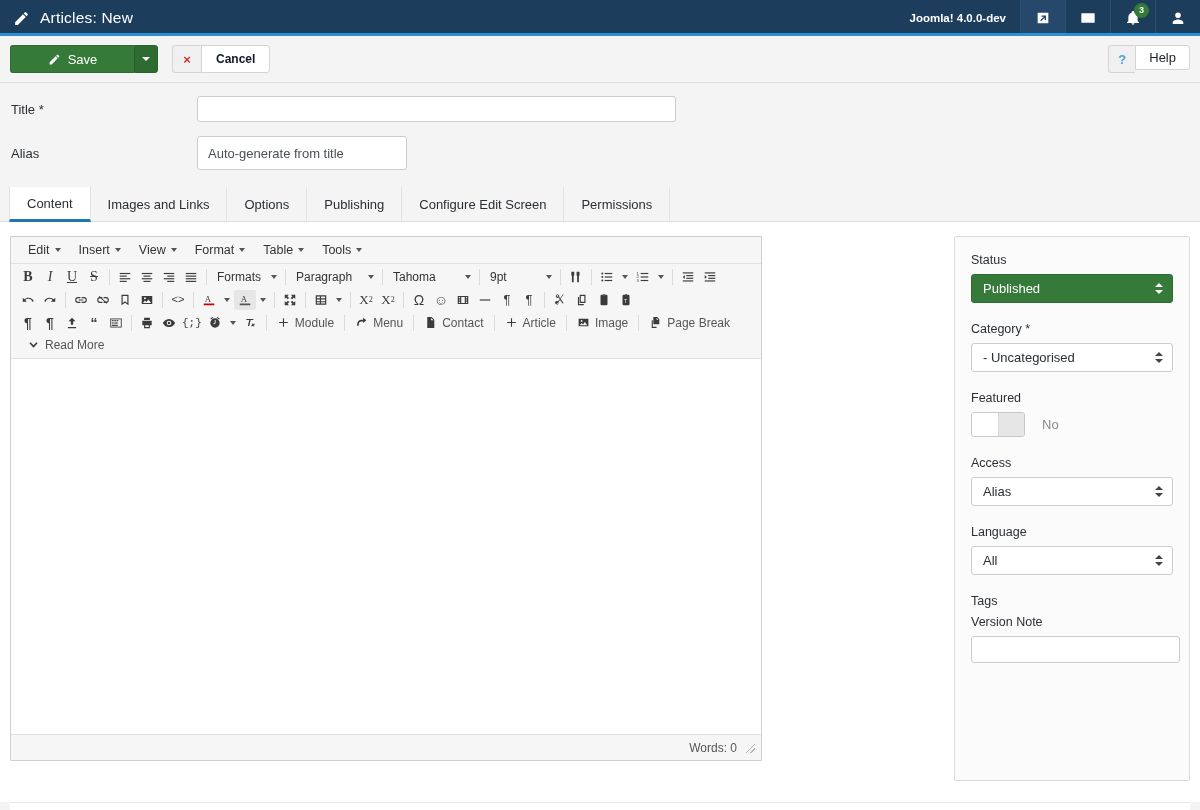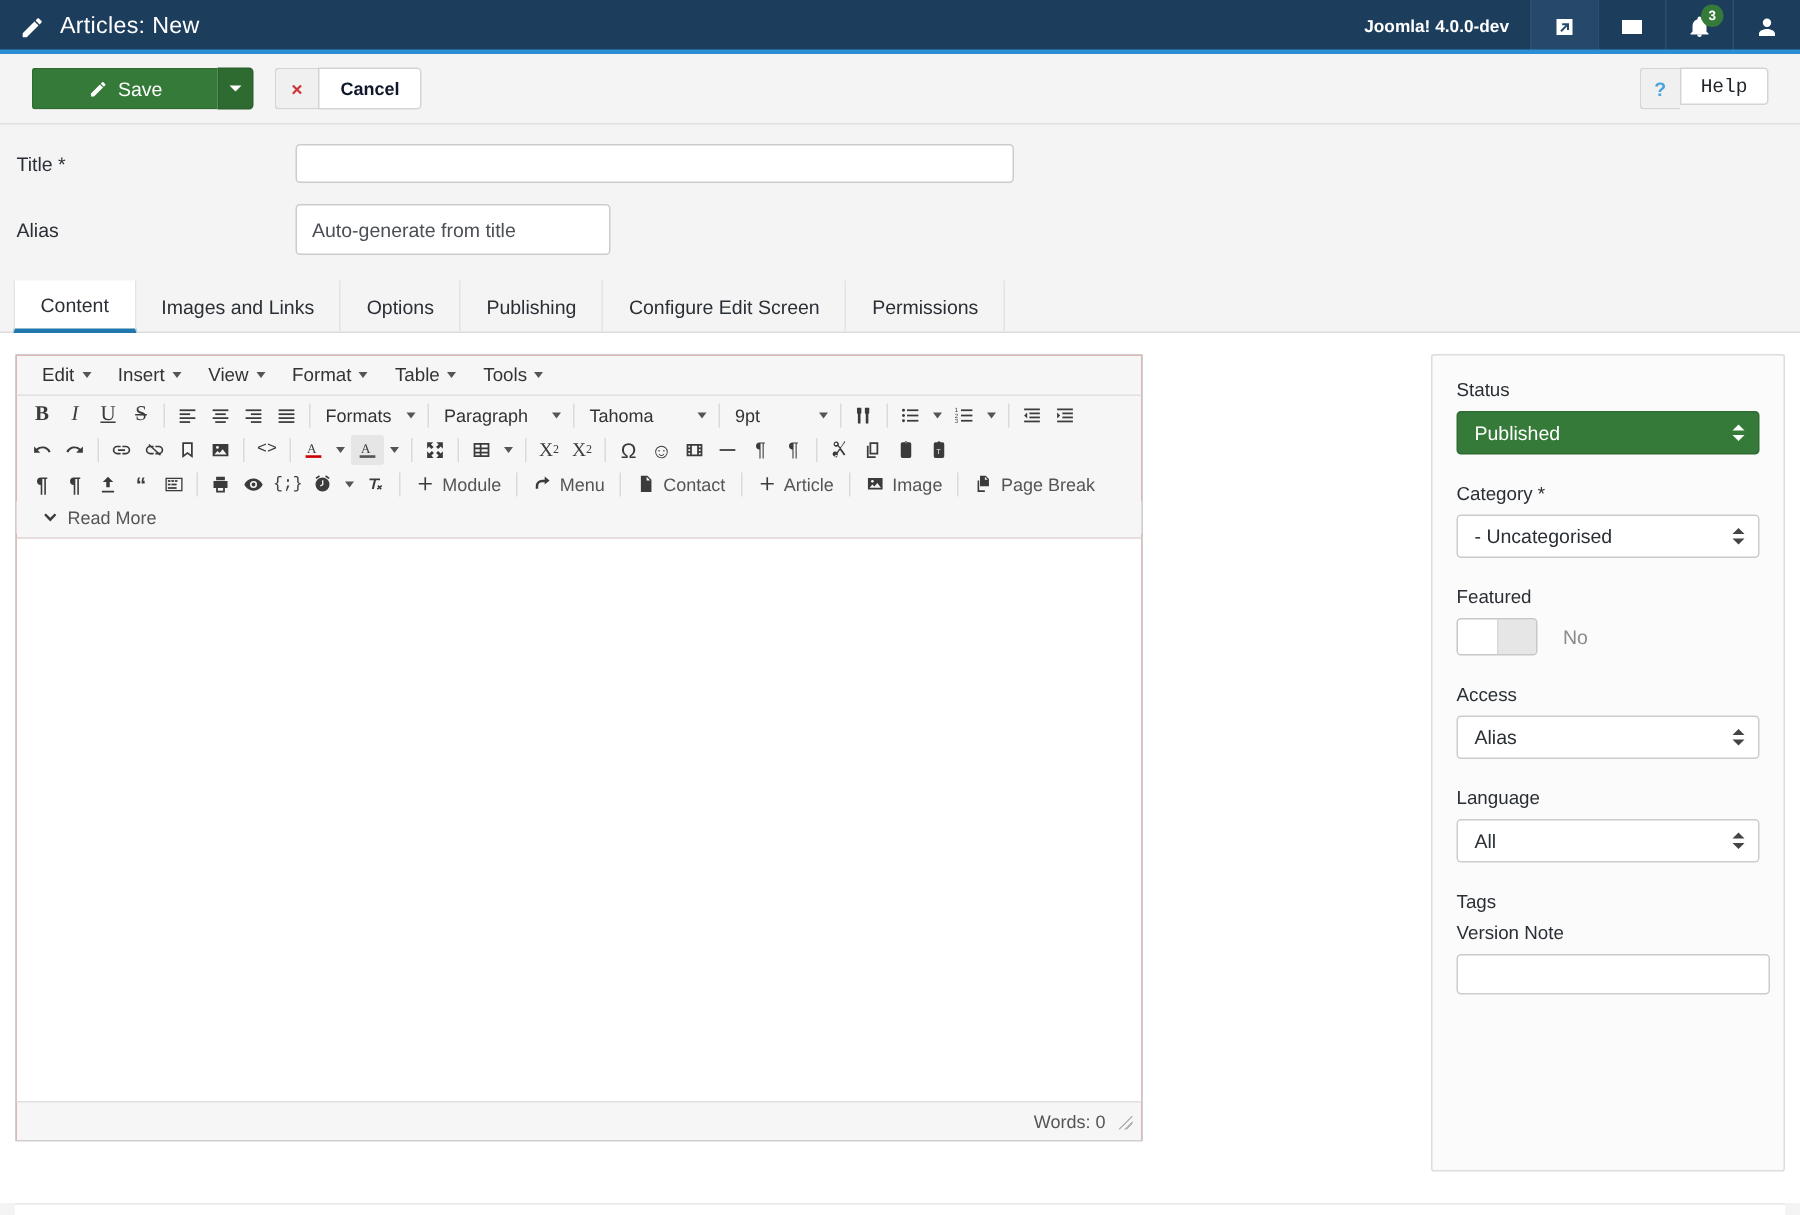--- a/index.html
+++ b/index.html
@@ -57,21 +57,21 @@
     min-width: 15px; height: 15px; line-height: 15px;
     border-radius: 8px; text-align: center; padding: 0 3px;
   }
 
   
   .toolbar {
     height: 47px;
     background: #f4f4f4;
     border-bottom: 1px solid #e0e0e0;
     display: flex; align-items: center;
-    padding: 0 21px;
+    padding: 0 10px;
     position: relative;
   }
   .btn-group { display: flex; align-items: stretch; }
   .btn-save {
     background: #357a38; color: #fff;
     border: 1px solid #2f6b32;
     border-right: none;
     border-radius: 3px 0 0 3px;
     height: 28px; min-width: 124px;
     display: flex; align-items: center; justify-content: center;
@@ -115,21 +115,21 @@
     width: 27px; height: 28px;
     display: flex; align-items: center; justify-content: center;
     color: #4aa3df; font-size: 13px; font-weight: bold;
     cursor: pointer;
   }
   .btn-help {
     background: #fff; border: 1px solid #d4d4d4;
     border-radius: 0 3px 3px 0;
     padding: 0 13px; height: 25px;
     display: flex; align-items: center;
-    font-size: 13px; cursor: pointer; font-family: Liberation Mono, monospace;
+    font-size: 13px; cursor: pointer;
   }
 
   
   .field-row { display: flex; align-items: center; padding: 0 0 0 11px; }
   .field-row.title-row { height: 44px; margin-top: 4px; }
   .field-row.alias-row { height: 44px; }
   .field-label {
     width: 186px; font-size: 13px; color: #2a2f35;
   }
   .input-title {
@@ -179,21 +179,21 @@
     gap: 0;
     background: #ffffff;
     height: 580px;
   }
   .editor-col { width: 752px; }
   .side-col { width: 236px; margin-left: auto; }
 
   
   .mce {
     border: 1px solid #cfcfcf;
-    background: #b91c1c;
+    background: #f0abfc;
     border-radius: 1px;
     display: flex; flex-direction: column;
     height: 525px;
   }
   .mce-menubar {
     display: flex; align-items: center;
     background: #f6f6f6;
     border-bottom: 1px solid #e0e0e0;
     height: 27px; padding-left: 8px;
   }

